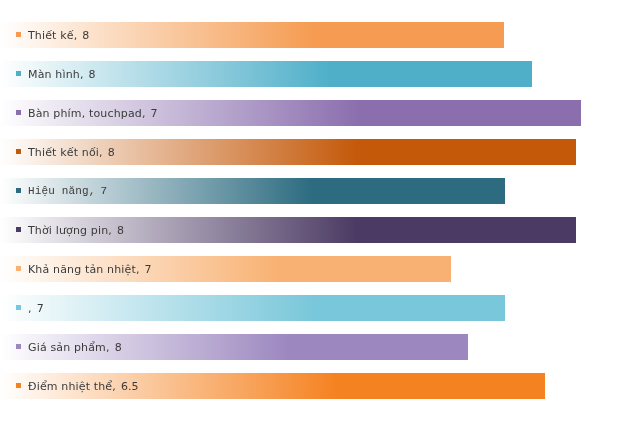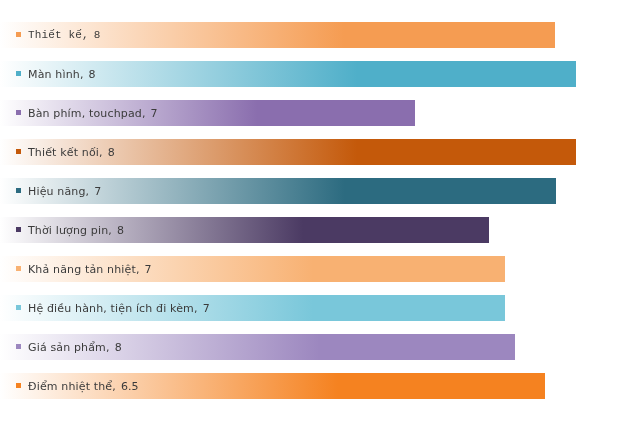--- a/index.html
+++ b/index.html
@@ -70,93 +70,92 @@
     font-size: 11px;
     color: #3b3b3b;
     line-height: 1;
     margin-left: 5px;
   }
 </style>
 </head>
 <body>
 
 <div id="chart">
-    <div class="bar-row" style="top: 22px; width: 555px; font-family: Liberation Mono, monospace;">
+    <div class="bar-row" style="top: 22px; width: 504px;">
       <div class="bar-fill" style="background: linear-gradient(to right, rgb(255, 255, 255) 0%, rgb(245, 156, 82) 62%, rgb(245, 156, 82) 100%);"></div>
       <div class="bar-label">
         <span class="marker" style="background: rgb(245, 156, 82);"></span>
         <span class="label-text">Thiết kế</span>
         <span class="label-text">,</span>
         <span class="score-text">8</span>
       </div>
     </div>
-    <div class="bar-row" style="top: 61px; width: 576px;">
+    <div class="bar-row" style="top: 61px; width: 532px;">
       <div class="bar-fill" style="background: linear-gradient(to right, rgb(255, 255, 255) 0%, rgb(79, 175, 201) 62%, rgb(79, 175, 201) 100%);"></div>
       <div class="bar-label">
         <span class="marker" style="background: rgb(79, 175, 201);"></span>
         <span class="label-text">Màn hình</span>
         <span class="label-text">,</span>
         <span class="score-text">8</span>
       </div>
     </div>
-    <div class="bar-row" style="top: 100px; width: 415px;">
+    <div class="bar-row" style="top: 100px; width: 581px;">
       <div class="bar-fill" style="background: linear-gradient(to right, rgb(255, 255, 255) 0%, rgb(138, 110, 174) 62%, rgb(138, 110, 174) 100%);"></div>
       <div class="bar-label">
         <span class="marker" style="background: rgb(138, 110, 174);"></span>
         <span class="label-text">Bàn phím, touchpad</span>
         <span class="label-text">,</span>
         <span class="score-text">7</span>
       </div>
     </div>
     <div class="bar-row" style="top: 139px; width: 576px;">
       <div class="bar-fill" style="background: linear-gradient(to right, rgb(255, 255, 255) 0%, rgb(196, 89, 10) 62%, rgb(196, 89, 10) 100%);"></div>
       <div class="bar-label">
         <span class="marker" style="background: rgb(196, 89, 10);"></span>
         <span class="label-text">Thiết kết nối</span>
         <span class="label-text">,</span>
         <span class="score-text">8</span>
       </div>
     </div>
-    <div class="bar-row" style="top: 178px; width: 556px;">
+    <div class="bar-row" style="top: 178px; width: 505px; font-family: Liberation Mono, monospace;">
       <div class="bar-fill" style="background: linear-gradient(to right, rgb(255, 255, 255) 0%, rgb(44, 107, 128) 62%, rgb(44, 107, 128) 100%);"></div>
       <div class="bar-label">
         <span class="marker" style="background: rgb(44, 107, 128);"></span>
         <span class="label-text">Hiệu năng</span>
         <span class="label-text">,</span>
         <span class="score-text">7</span>
       </div>
     </div>
-    <div class="bar-row" style="top: 217px; width: 489px;">
+    <div class="bar-row" style="top: 217px; width: 576px;">
       <div class="bar-fill" style="background: linear-gradient(to right, rgb(255, 255, 255) 0%, rgb(75, 58, 99) 62%, rgb(75, 58, 99) 100%);"></div>
       <div class="bar-label">
         <span class="marker" style="background: rgb(75, 58, 99);"></span>
         <span class="label-text">Thời lượng pin</span>
         <span class="label-text">,</span>
         <span class="score-text">8</span>
       </div>
     </div>
-    <div class="bar-row" style="top: 256px; width: 505px;">
+    <div class="bar-row" style="top: 256px; width: 451px;">
       <div class="bar-fill" style="background: linear-gradient(to right, rgb(255, 255, 255) 0%, rgb(248, 177, 114) 62%, rgb(248, 177, 114) 100%);"></div>
       <div class="bar-label">
         <span class="marker" style="background: rgb(248, 177, 114);"></span>
         <span class="label-text">Khả năng tản nhiệt</span>
         <span class="label-text">,</span>
         <span class="score-text">7</span>
       </div>
     </div>
     <div class="bar-row" style="top: 295px; width: 505px;">
       <div class="bar-fill" style="background: linear-gradient(to right, rgb(255, 255, 255) 0%, rgb(121, 199, 218) 62%, rgb(121, 199, 218) 100%);"></div>
       <div class="bar-label">
         <span class="marker" style="background: rgb(121, 199, 218);"></span>
-        <span class="label-text">Hệ điều hành, tiện ích đi kèm</span>
         <span class="label-text">,</span>
         <span class="score-text">7</span>
       </div>
     </div>
-    <div class="bar-row" style="top: 334px; width: 468px; padding-left: 47px;">
+    <div class="bar-row" style="top: 334px; width: 468px;">
       <div class="bar-fill" style="background: linear-gradient(to right, rgb(255, 255, 255) 0%, rgb(156, 135, 191) 62%, rgb(156, 135, 191) 100%);"></div>
       <div class="bar-label">
         <span class="marker" style="background: rgb(156, 135, 191);"></span>
         <span class="label-text">Giá sản phẩm</span>
         <span class="label-text">,</span>
         <span class="score-text">8</span>
       </div>
     </div>
     <div class="bar-row" style="top: 373px; width: 545px;">
       <div class="bar-fill" style="background: linear-gradient(to right, rgb(255, 255, 255) 0%, rgb(245, 130, 32) 62%, rgb(245, 130, 32) 100%);"></div>

